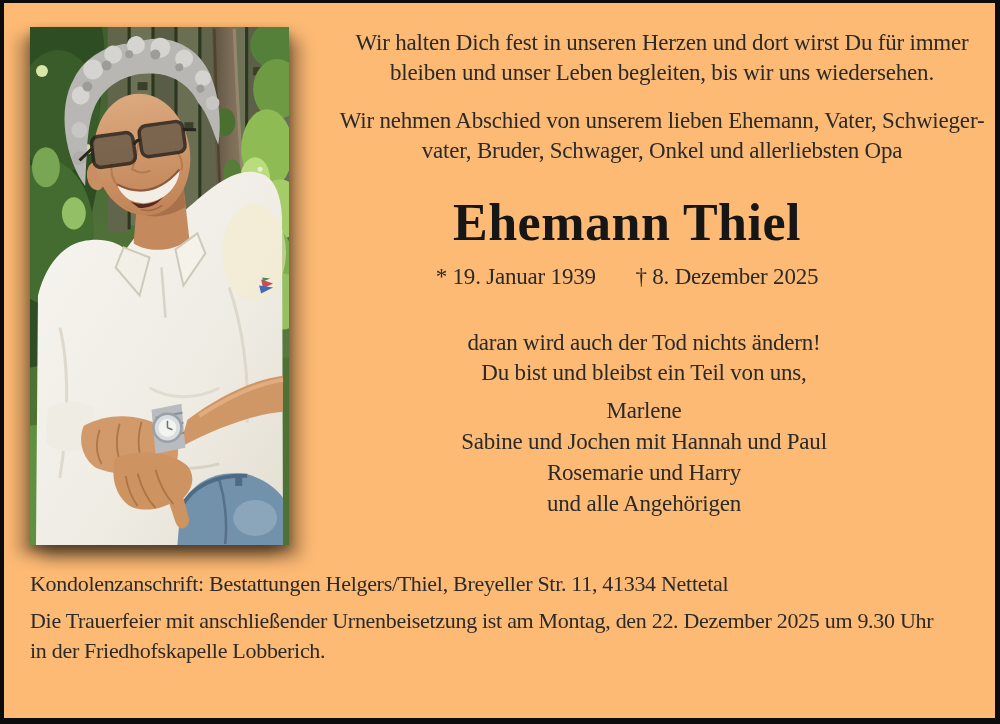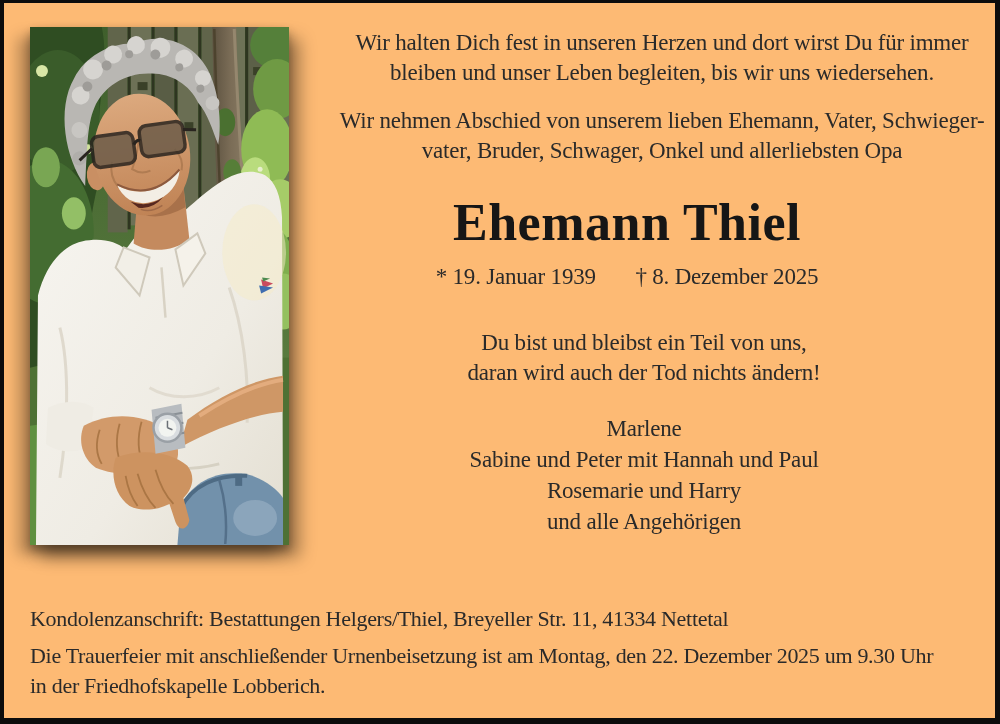--- a/index.html
+++ b/index.html
@@ -50,27 +50,27 @@
     top: 190px;
     margin-right: 70px;
     font-size: 52px;
     line-height: 60px;
     color: #161616;
     letter-spacing: 0.5px;
   }
   .dates-block { top: 259px; margin-right: 70px; }
   .dates-block .date { display: inline-block; margin: 0 17px; white-space: nowrap; text-align: center; }
   .verse-block    { top: 325px; margin-right: 36px; }
-  .mourners-block { top: 410px; margin-right: 36px; line-height: 31px; }
+  .mourners-block { top: 392px; margin-right: 36px; line-height: 31px; }
 
   
   .bottom {
     position: absolute;
     left: 26px;
-    top: 601px;
+    top: 566px;
     width: 960px;
     text-align: left;
     font-size: 22px;
     line-height: 30px;
     letter-spacing: -0.3px;
     white-space: nowrap;
   }
   .bottom .service { margin-top: 7px; }
 
   .line { display: block; }
@@ -271,27 +271,27 @@
     </p>
 
     <h1 class="block name-block">Ehemann Thiel</h1>
 
     <p class="block dates-block">
       <span class="date">* 19. Januar 1939</span>
       <span class="date">† 8. Dezember 2025</span>
     </p>
 
     <p class="block verse-block">
+      <span class="line">daran wird auch der Tod nichts ändern!</span>
       <span class="line">Du bist und bleibst ein Teil von uns,</span>
-      <span class="line">daran wird auch der Tod nichts ändern!</span>
     </p>
 
     <div class="block mourners-block">
       <span class="line">Marlene</span>
-      <span class="line">Sabine und Peter mit Hannah und Paul</span>
+      <span class="line">Sabine und Jochen mit Hannah und Paul</span>
       <span class="line">Rosemarie und Harry</span>
       <span class="line">und alle Angehörigen</span>
     </div>
   </div>
 
   <div class="bottom">
     <span class="line">Kondolenzanschrift: Bestattungen Helgers/Thiel, Breyeller Str. 11, 41334 Nettetal</span>
     <div class="service">
       <span class="line">Die Trauerfeier mit anschließender Urnenbeisetzung ist am Montag, den 22. Dezember 2025 um 9.30 Uhr</span>
       <span class="line">in der Friedhofskapelle Lobberich.</span>

